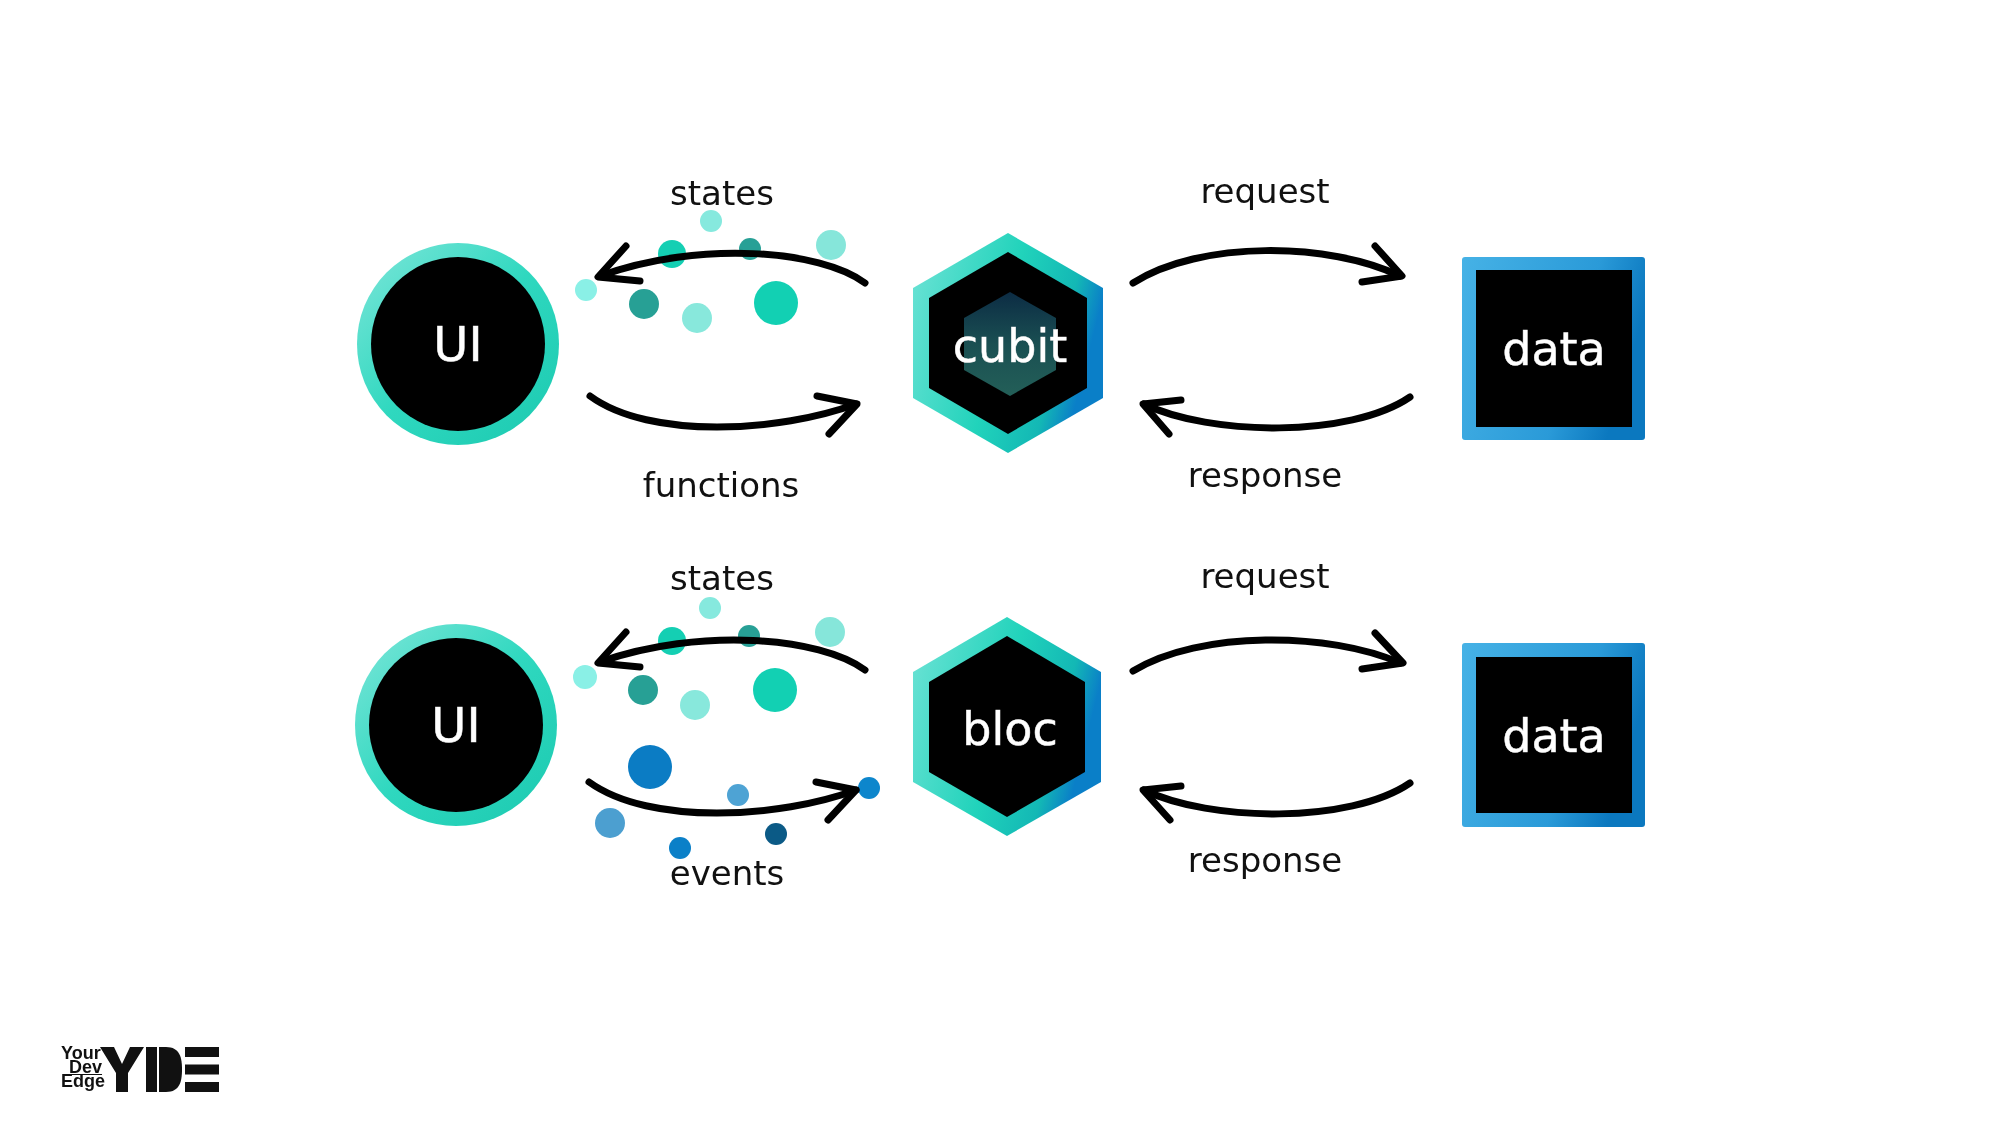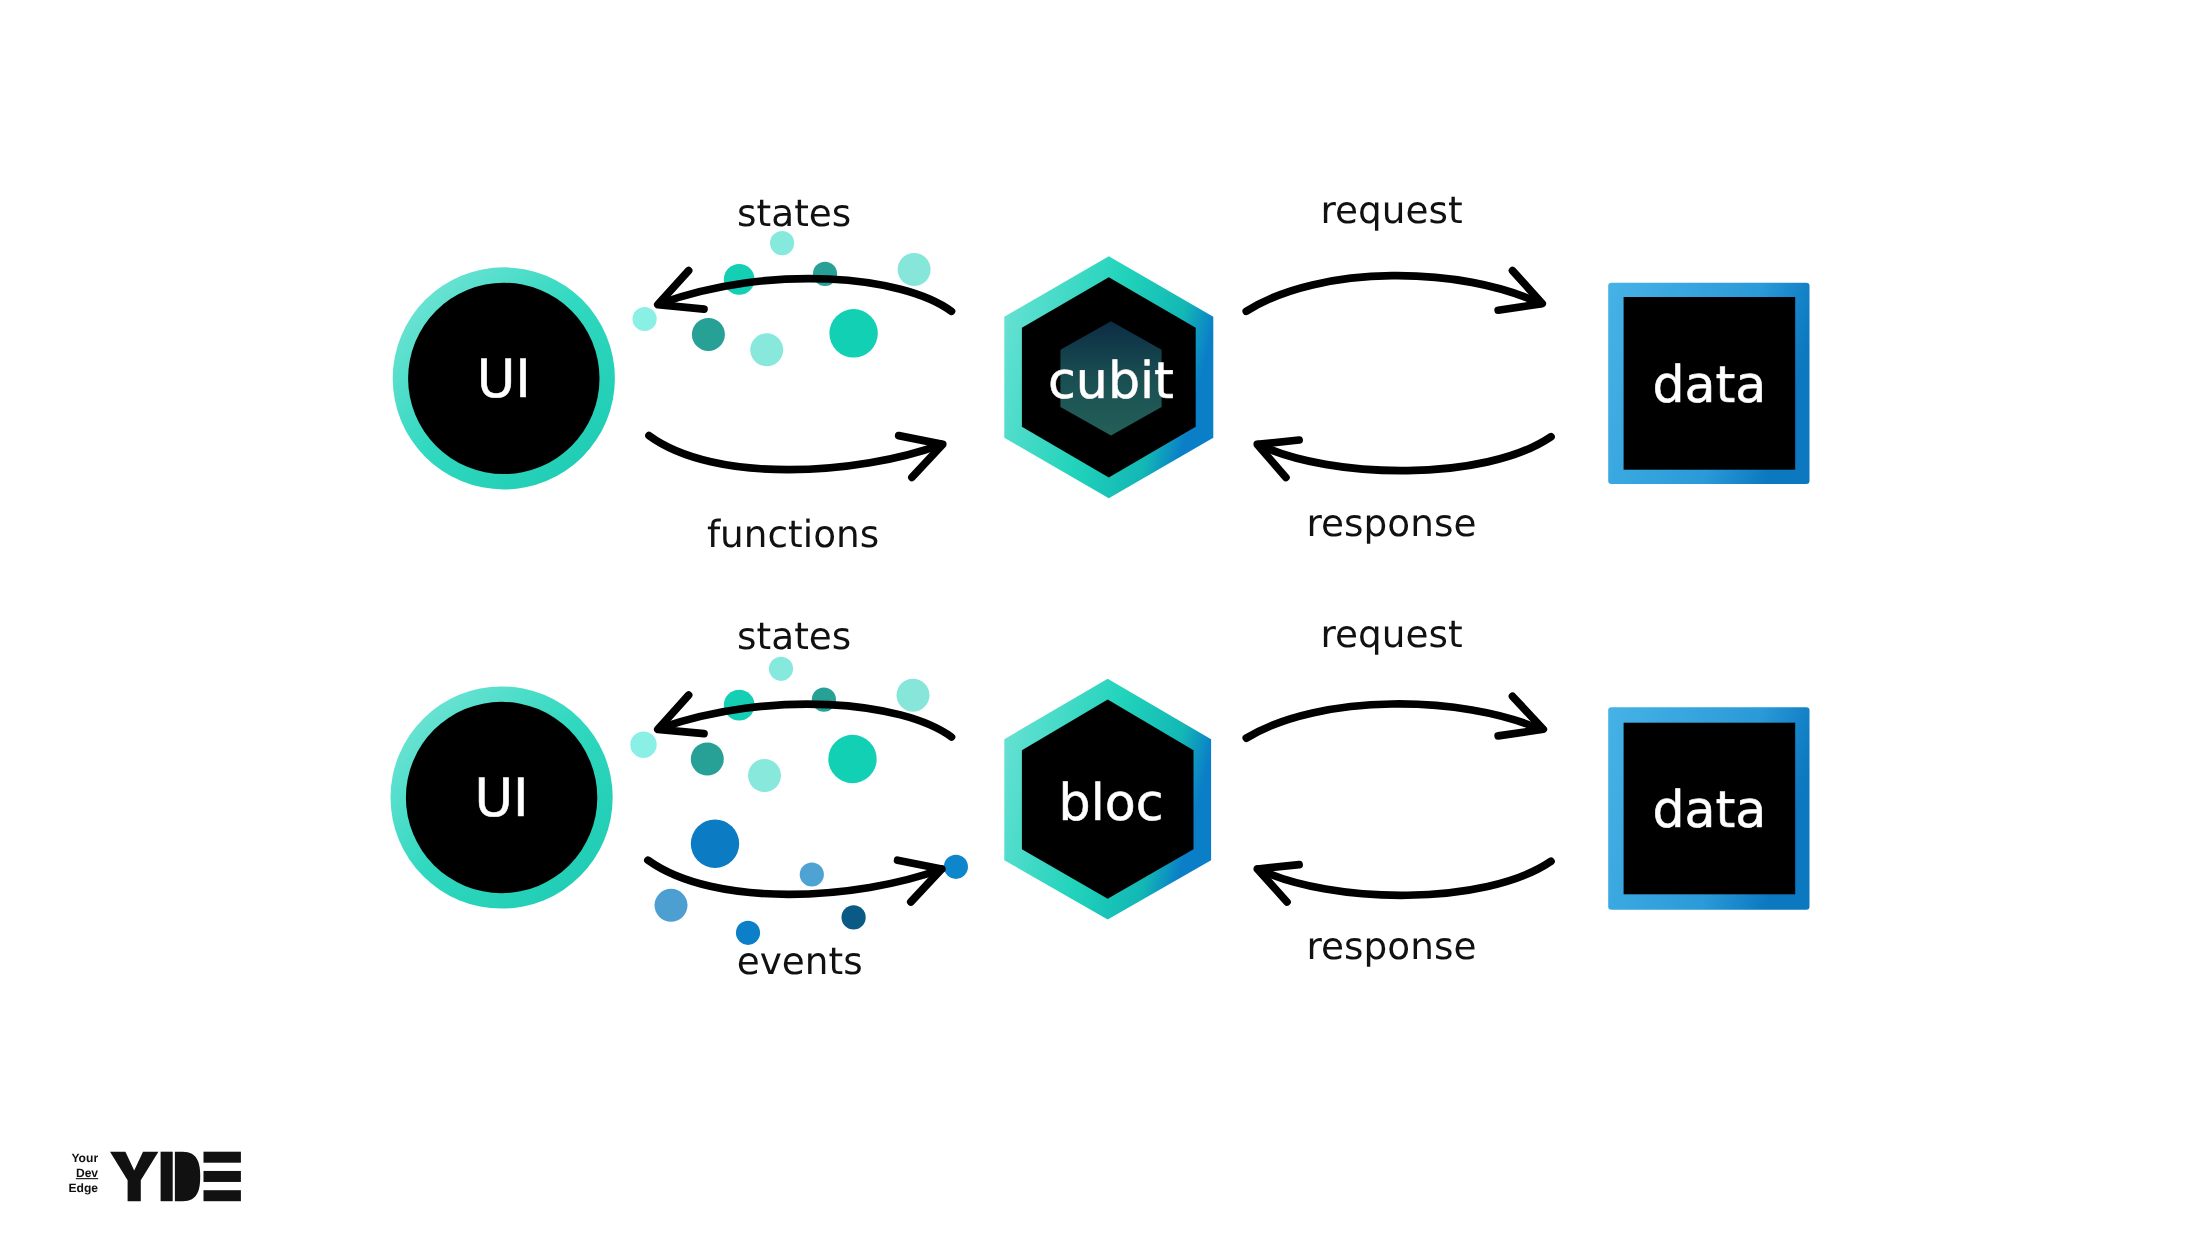--- a/index.html
+++ b/index.html
@@ -5,21 +5,21 @@
   html, body { margin: 0; padding: 0; background: #ffffff; }
   body { width: 2000px; height: 1125px; position: relative; overflow: hidden;
          font-family: "DejaVu Sans", "Liberation Sans", sans-serif; }
   #diagram { position: absolute; left: 0; top: 0; width: 2000px; height: 1125px; }
   .label { font-family: "DejaVu Sans", sans-serif; font-size: 34px; fill: #111111; }
   .node-text { font-family: "DejaVu Sans", sans-serif; fill: #ffffff;
                stroke: #d8d8d8; stroke-width: 0.6px; paint-order: stroke; }
   .arrow { fill: none; stroke: #000000; stroke-width: 7; stroke-linecap: round; stroke-linejoin: round; }
   #logo { position: absolute; left: 58px; top: 1046px; width: 170px; height: 48px; }
   .logo-small { position: absolute; left: 3px; top: 0; font-family: "Liberation Sans", sans-serif;
-                font-weight: bold; font-size: 11px; line-height: 14px; color: #111; text-align: right; }
+                font-weight: bold; font-size: 18px; line-height: 14px; color: #111; }
   .logo-small span { display: block; }
   .logo-small span:nth-child(2) { padding-left: 8px; text-decoration: underline; }
 </style>
 </head>
 <body>
 
 <svg id="diagram" xmlns="http://www.w3.org/2000/svg" width="2000" height="1125" viewBox="0 0 2000 1125">
   <defs>
     <linearGradient id="tealGrad" x1="0" y1="0" x2="1" y2="1">
       <stop offset="0" stop-color="#7fe6da"></stop>

